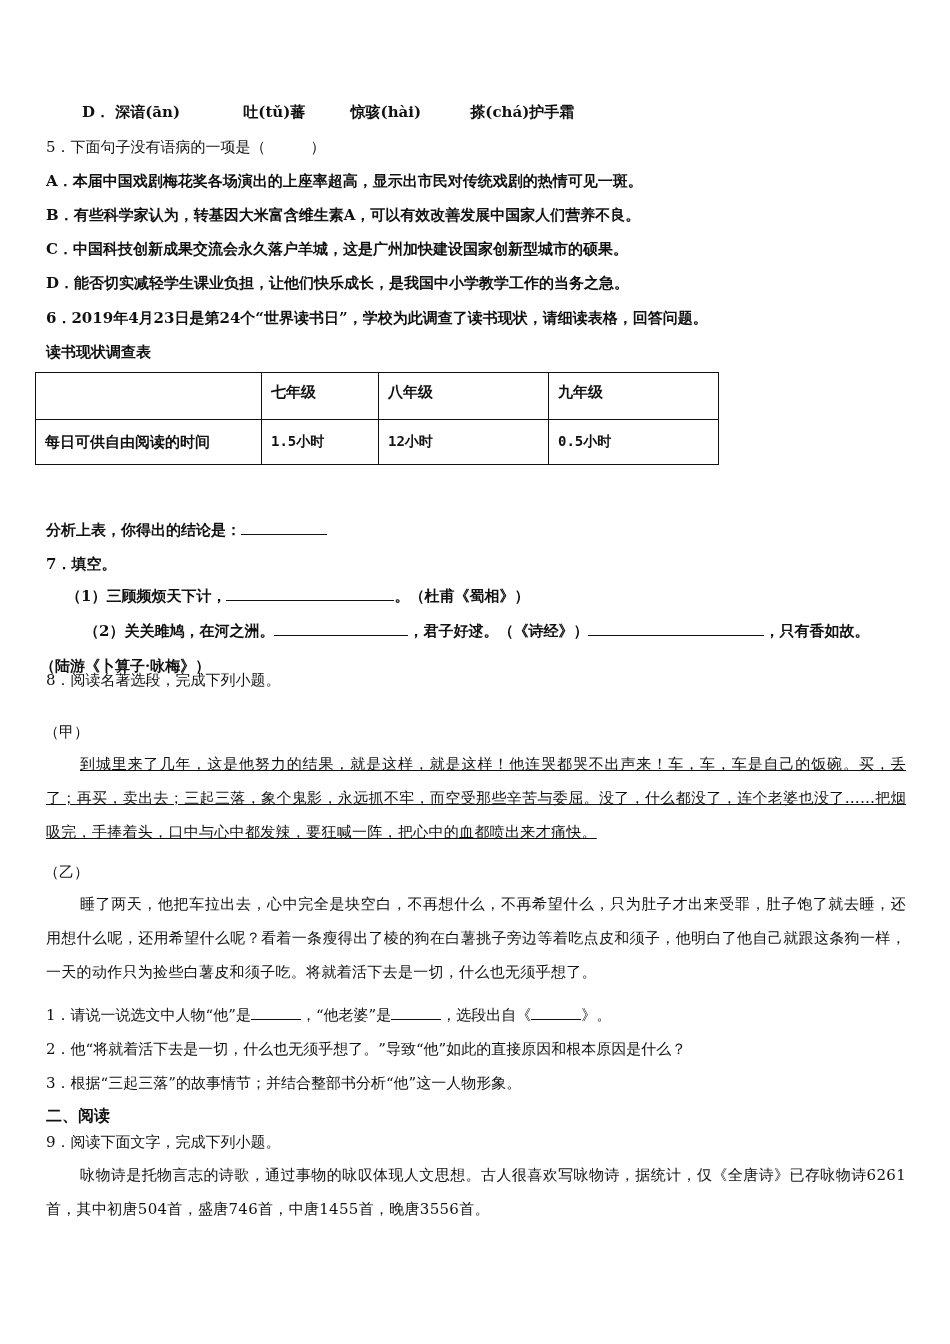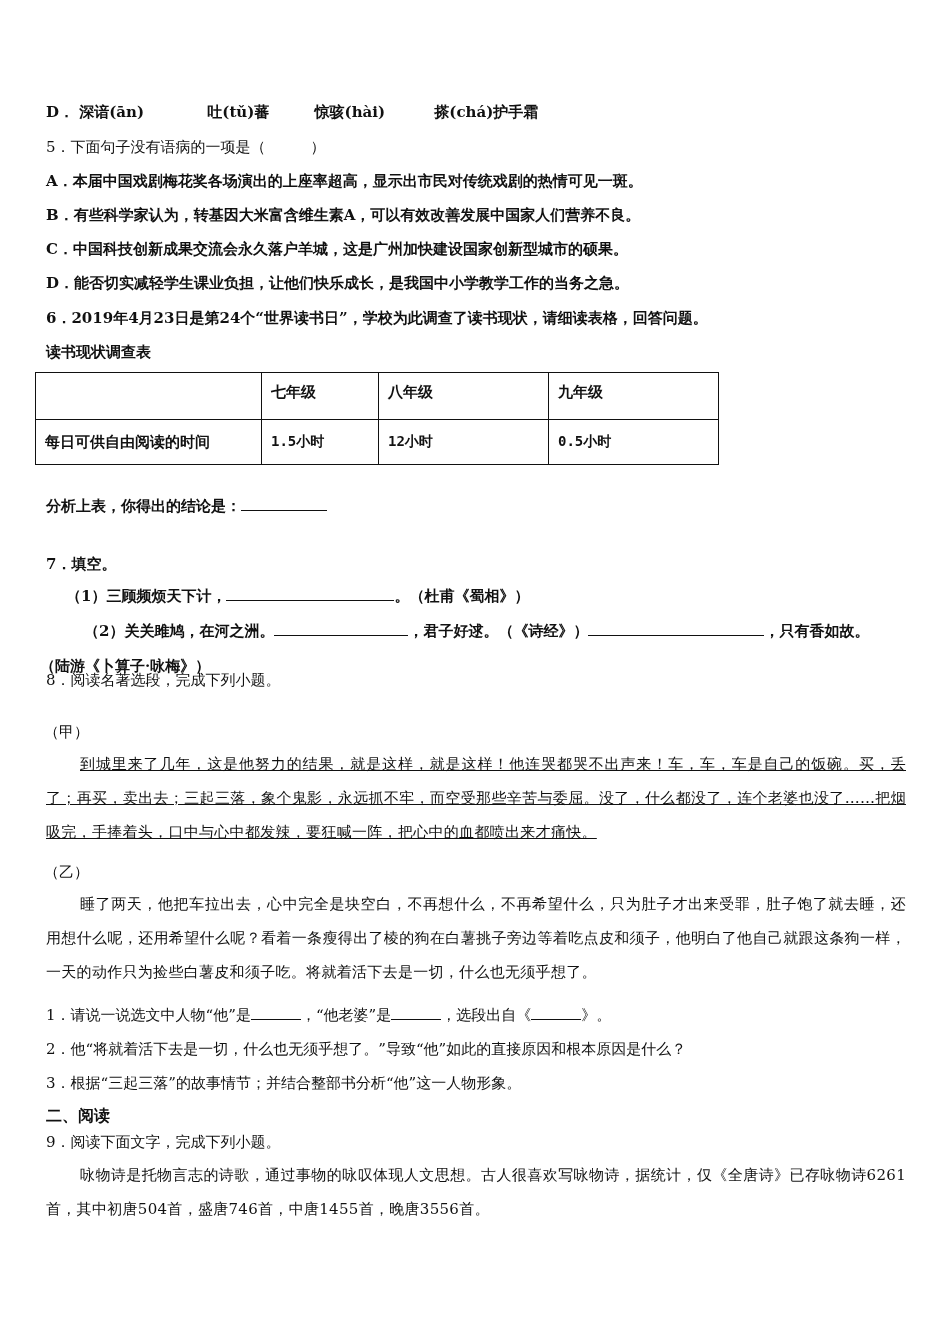--- a/index.html
+++ b/index.html
@@ -11,21 +11,21 @@
     table.survey { position: absolute; left: 35px; top: 372px; border-collapse: collapse; font-size: 15px; }
     table.survey td { border: 1.5px solid #111; height: 44px; padding: 0 0 0 9px; vertical-align: middle; }
     table.survey tr:first-child td { vertical-align: top; padding-top: 10px; height: 36px; }
     .mono { font-family: "DejaVu Sans Mono", "Liberation Mono", monospace; font-size: 14px; }
     .para { position: absolute; left: 46px; width: 860px; font-size: 15px; line-height: 34px; text-indent: 34px; text-align: justify; letter-spacing: 0.3px; }
     .heading { font-size: 16px; font-weight: bold; }
   </style>
 </head>
 <body>
 
-<div class="line bold" style="top:102px;">
+<div class="line bold" style="top:102px;margin-left:36px;">
   <span>D．</span>
   <span>深谙(ān)</span><span class="gap" style="width:58px"></span>
   <span>吐(tǔ)蕃</span><span class="gap" style="width:40px"></span>
   <span>惊骇(hài)</span><span class="gap" style="width:44px"></span>
   <span>搽(chá)护手霜</span>
 </div>
 
 <div class="line" style="top:137px;">5．下面句子没有语病的一项是（　　　）</div>
 <div class="line bold" style="top:171px;">
   <span>A．</span><span>本届中国戏剧梅花奖各场演出的上座率超高，显示出市民对传统戏剧的热情可见一斑。</span>
@@ -53,21 +53,21 @@
   </tr>
   <tr>
     <td>每日可供自由阅读的时间</td>
     <td class="mono">1.5小时</td>
     <td class="mono">12小时</td>
     <td class="mono">0.5小时</td>
   </tr>
 </tbody>
   </table>
 
-<div class="line bold" style="top:496px;">
+<div class="line bold" style="top:520px;">
   <span>分析上表，你得出的结论是：</span><span class="blank" style="width:86px"></span>
 </div>
 
 <div class="line bold" style="top:554px;">7．填空。</div>
 <div class="line bold" style="top:586px; left:66px;">
   <span>（1）三顾频烦天下计，</span><span class="blank" style="width:168px"></span><span>。（杜甫《蜀相》）</span>
 </div>
 <div class="line bold" style="top:621px; left:84px;">
   <span>（2）关关雎鸠，在河之洲。</span><span class="blank" style="width:134px"></span><span>，君子好逑。（《诗经》）</span><span class="blank" style="width:176px"></span><span>，只有香如故。</span>
 </div>

